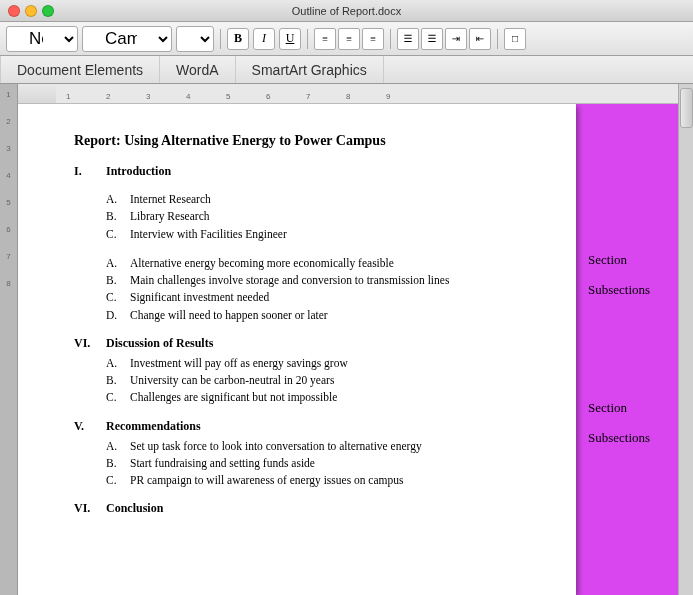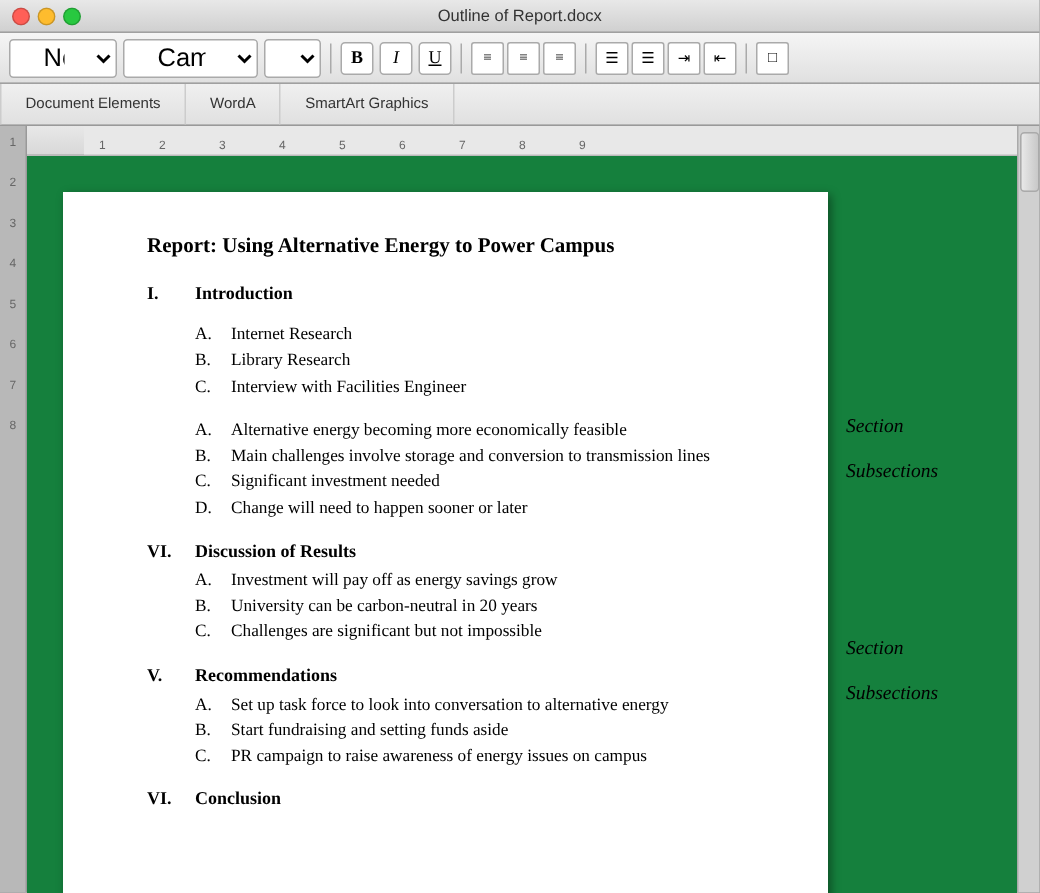--- a/index.html
+++ b/index.html
@@ -113,21 +113,21 @@
     .ribbon {
       background: linear-gradient(to bottom, #f0f0f0 0%, #e0e0e0 100%);
       height: 28px;
       display: flex;
       align-items: stretch;
       border-bottom: 1px solid #999;
       flex-shrink: 0;
     }
     .ribbon-tab {
       padding: 12px 16px;
-      font-size: 10px;
+      font-size: 14px;
       font-family: 'Helvetica Neue', Arial, sans-serif;
       color: #333;
       display: flex;
       align-items: center;
       border-right: 1px solid #ccc;
       cursor: pointer;
       white-space: nowrap;
     }
     .ribbon-tab:first-child { border-left: 1px solid #ccc; }
 
@@ -176,22 +176,22 @@
       flex-direction: column;
       align-items: center;
       padding-top: 4px;
       font-size: 8px;
       color: #666;
       font-family: 'Helvetica Neue', Arial, sans-serif;
     }
     .doc-scroll-area {
       flex: 1;
       overflow-y: auto;
-      background: #15803d;
-      padding: 24px;
+      background: #d946ef;
+      padding: 0;
       display: flex;
       gap: 12px;
       justify-content: center;
     }
     .doc-page {
       background: white;
       flex: 1;
       min-height: 490px;
       padding: 28px 36px 28px 56px;
       box-shadow: 2px 2px 6px rgba(0,0,0,0.4);
@@ -421,34 +421,34 @@
             <div class="subsection-item">
               <span class="sub-letter">A.</span>
               <span class="sub-text">Set up task force to look into conversation to alternative energy</span>
             </div>
             <div class="subsection-item">
               <span class="sub-letter">B.</span>
               <span class="sub-text">Start fundraising and setting funds aside</span>
             </div>
             <div class="subsection-item">
               <span class="sub-letter">C.</span>
-              <span class="sub-text">PR campaign to raise awareness of energy issues on campus</span>
+              <span class="sub-text">PR campaign to will awareness of energy issues on campus</span>
             </div>
           </div>
         </div>
 
         <div class="section">
           <div class="section-heading">
             <span class="section-num">VI.</span>
             <span>Conclusion</span>
           </div>
         </div>
       </div>
 
-      <div style="position:relative; width:90px; flex-shrink:0;font-style:italic;">
+      <div style="position:relative; width:90px; flex-shrink:0;">
         <div style="position:absolute; top:148px; font-size:13px; font-family:'Times New Roman',Times,serif;">
           <span>Section</span>
         </div>
         <div style="position:absolute; top:178px; font-size:13px; font-family:'Times New Roman',Times,serif;">
           <span>Subsections</span>
         </div>
         <div style="position:absolute; top:296px; font-size:13px; font-family:'Times New Roman',Times,serif;">
           <span>Section</span>
         </div>
         <div style="position:absolute; top:326px; font-size:13px; font-family:'Times New Roman',Times,serif;">

